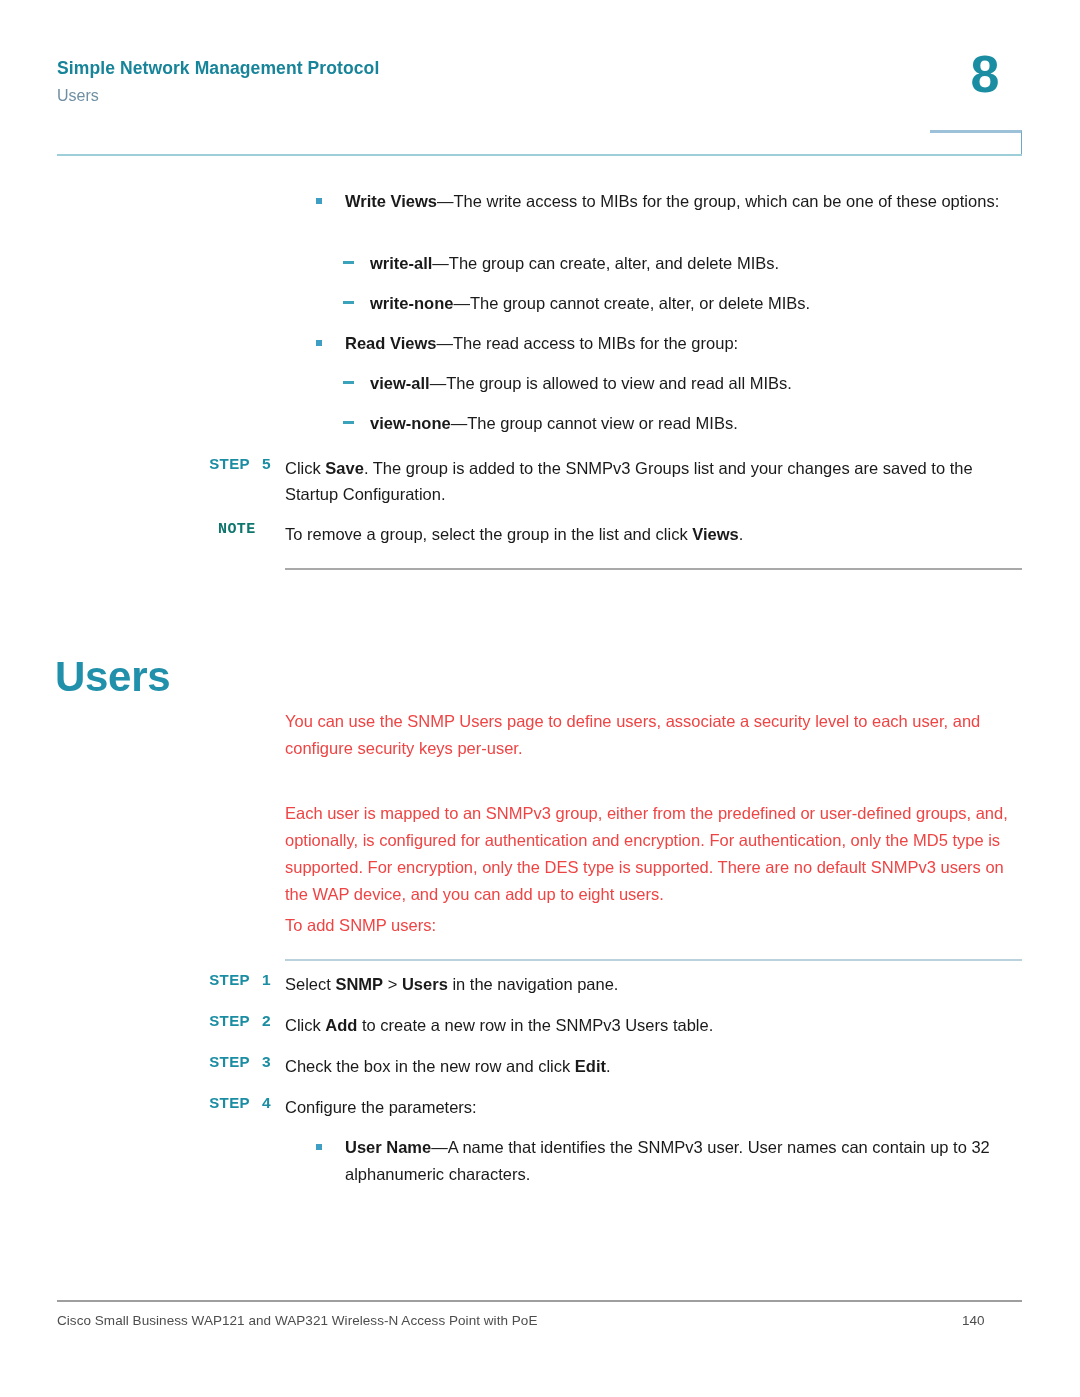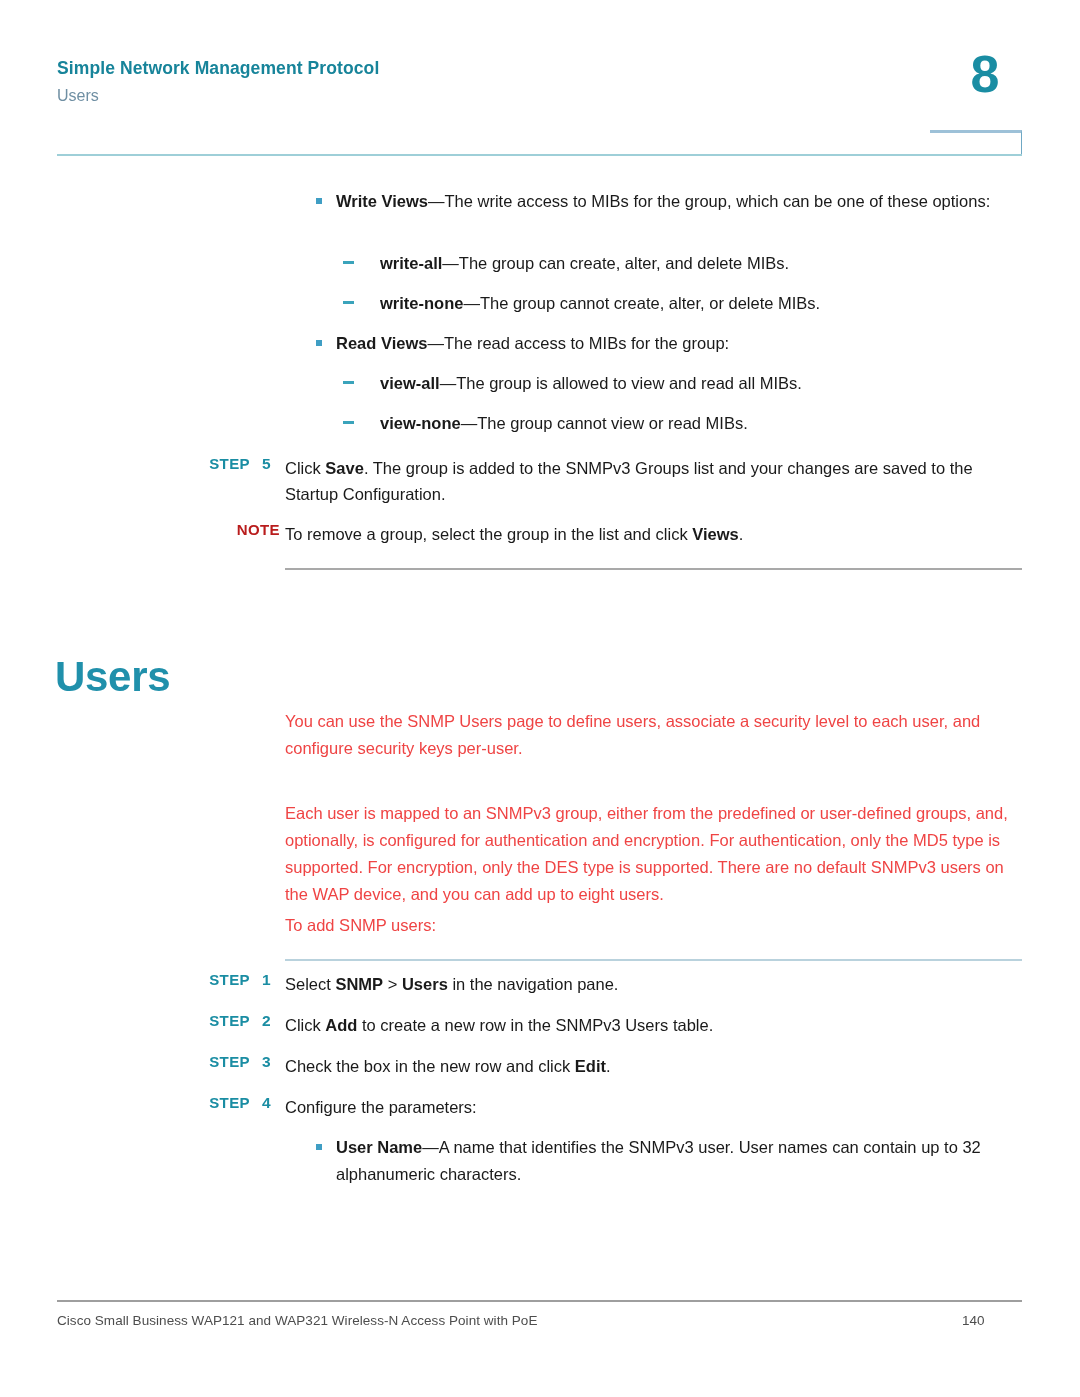--- a/index.html
+++ b/index.html
@@ -104,25 +104,26 @@
     left: 85px; top: 0;
     width: 740px;
     font-size: 16.5px;
     line-height: 26px;
     color: #1a1a1a;
   }
   .note-label {
     position: absolute;
     left: 18px; top: 0;
     width: 62px;
-    text-align: right;
+    text-align: left;
     font-size: 15px;
     font-weight: bold;
-    color: #b91c1c;
+    color: #0f766e;
     letter-spacing: 0.4px;
+    font-family: Liberation Mono, monospace;
   }
 
   
   .para {
     position: absolute;
     left: 285px;
     width: 740px;
     font-size: 16.5px;
     line-height: 27px;
     color: #ef4444;
@@ -135,42 +136,42 @@
     width: 710px;
   }
   .bullet1 .marker {
     position: absolute;
     left: 0; top: 10px;
     width: 6px; height: 6px;
     background: #3f9ec4;
   }
   .bullet1 .btext {
     position: absolute;
-    left: 20px; top: 0;
+    left: 29px; top: 0;
     width: 685px;
     font-size: 16.5px;
     line-height: 27px;
     color: #1a1a1a;
   }
 
   
   .bullet2 {
     position: absolute;
     left: 343px;
     width: 690px;
   }
   .bullet2 .marker {
     position: absolute;
     left: 0; top: 11px;
     width: 11px; height: 2.5px;
     background: #3aa3bb;
   }
   .bullet2 .btext {
     position: absolute;
-    left: 37px; top: 0;
+    left: 27px; top: 0;
     width: 660px;
     font-size: 16.5px;
     line-height: 27px;
     color: #1a1a1a;
   }
 
   b, strong { font-weight: bold; }
 
   
   .rule-gray {

